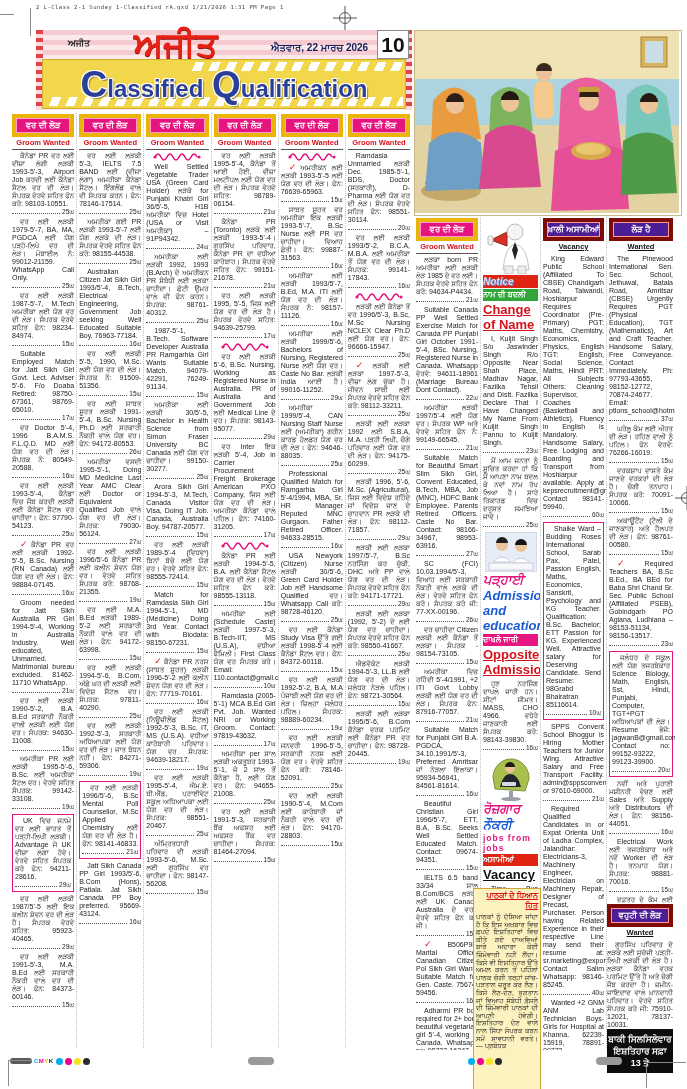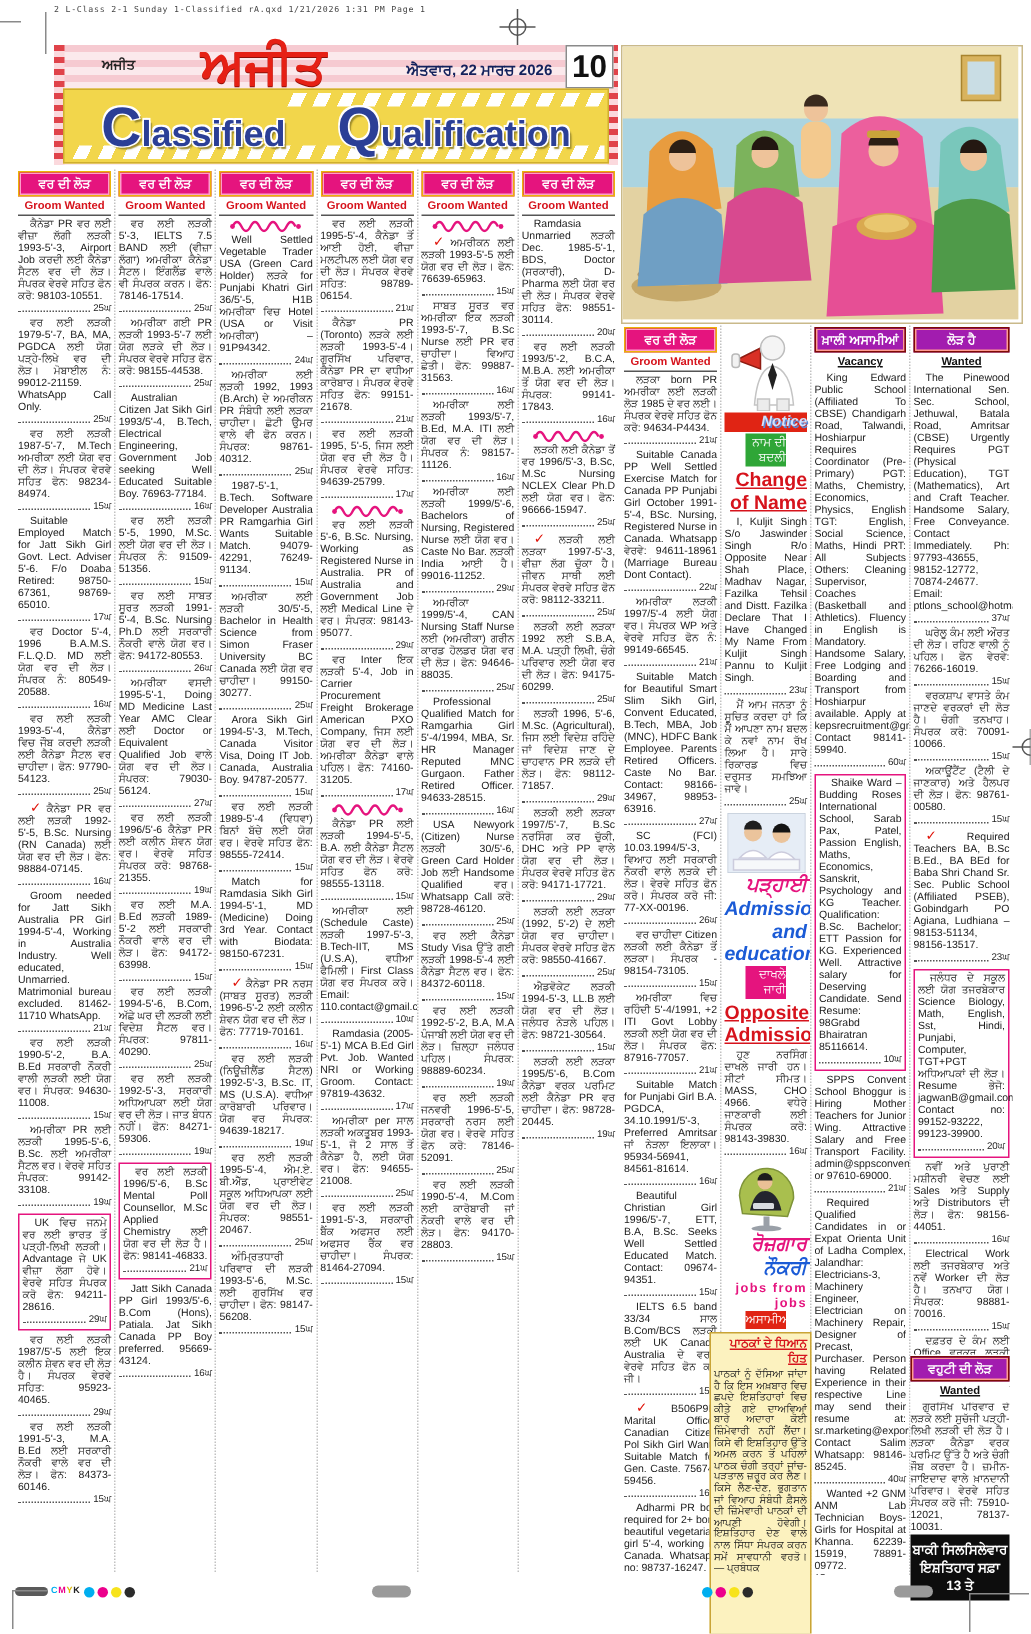--- a/index.html
+++ b/index.html
@@ -21,52 +21,52 @@
     border:1px solid #8a8a8a;font-size:21px;font-weight:bold;color:#111;text-align:center;line-height:27px;}
   .banner{position:absolute;left:6px;right:6px;top:29px;height:48px;background:#f2d64b;
     border:1px solid #cfae2e;}
   .stripe-row{position:absolute;height:9px;
     background:repeating-linear-gradient(115deg,rgba(255,255,255,0) 0 7px,#fff 7px 15px);}
   .sr-top{top:2px;left:40%;right:2px;}
   .sr-bot{bottom:2px;left:2px;right:2px;}
   .banner-text{position:absolute;left:0;right:0;top:5px;text-align:center;color:#2b3f96;
     font-weight:bold;font-size:24px;line-height:40px;
     text-shadow:-1px -1px 0 #fff,1px -1px 0 #fff,-1px 1px 0 #fff,1px 1px 0 #fff,2px 2px 1px #9c8a2a;}
-  .bword{display:inline-block;margin:0 14px;}
+  .bword{display:inline-block;margin:0 1px;}
   .bword::first-letter{font-size:37px;}
   
   .painting{position:absolute;left:414px;top:30px;width:266px;height:184px;border:1px solid #c9b98a;}
   
   .cols-left{position:absolute;left:10px;top:113px;width:402px;height:935px;display:flex;}
   .cols-right{position:absolute;left:414px;top:217px;width:266px;height:833px;display:flex;}
   .col{flex:1 1 0;min-width:0;overflow:hidden;padding:0 2px;}
   .col+.col{border-left:1px dotted #c2c2c2;}
   .cw64{flex:0 0 62px;} .cw58{flex:0 0 55px;} .cw62{flex:0 0 61px;} .cw66{flex:0 0 64px;}
   .col-header{margin:1px 0 2px;}
-  .ch-box{background:#e5147e;border:1px solid #eab308;box-shadow:inset 0 0 0 1px #ff9ccb;
+  .ch-box{background:#e5147e;border:4px solid #eab308;box-shadow:inset 0 0 0 1px #ff9ccb;
     color:#fff;font-weight:bold;font-size:8.5px;text-align:center;padding:2px 0;}
-  .ch-box.red{background:#a21caf;border-color:#7e0c05;box-shadow:inset 0 0 0 1px #ff9a90;}
+  .ch-box.red{background:#4c1d95;border-color:#7e0c05;box-shadow:inset 0 0 0 1px #ff9a90;}
   .ch-en{color:#d6131c;font-weight:bold;font-size:7.5px;text-align:center;
     border-bottom:1px solid #555;padding:1px 0 2px;}
   .ch-en.black{color:#111;border-bottom:none;text-decoration:underline;}
   .ad{font-size:7px;line-height:8px;text-align:justify;color:#1a1a1a;margin-bottom:2px;}
   .ad .body{text-indent:8px;}
   .ad.boxed{border:1.5px solid #e5147e;padding:2px;margin:3px 0;}
   .tail{display:flex;align-items:flex-end;height:8px;}
   .tail .dots{flex:1;border-bottom:1.5px dotted #555;margin:0 2px 2px 0;}
   .tail .code{font-size:6.5px;color:#222;white-space:nowrap;}
   .check{color:#e0140a;font-weight:bold;font-size:9px;margin-right:1px;}
   .orn{display:block;margin:2px auto;}
   
-  .clip{margin:3px 0;text-align:right;}
+  .clip{margin:3px 0;text-align:left;}
   .clip svg{display:block;margin:0 auto;}
   .clip-top{font-size:13px;font-weight:bold;font-style:italic;}
   .clip-top .m{color:#e5147e;} .clip-top .b{color:#1b5bd6;}
   .clip-mid{font-size:8.5px;font-weight:bold;color:#e5147e;letter-spacing:1px;}
-  .clip-banner{color:#fff;font-size:8px;font-weight:normal;padding:1px 0;margin:1px 14px;}
+  .clip-banner{color:#fff;font-size:8px;font-weight:bold;padding:1px 0;margin:1px 0;}
   .bn-mag{background:#e5147e;} .bn-green{background:#2fa637;} .bn-red{background:#e02414;}
   .clip-sub{font-weight:bold;font-size:13px;text-decoration:underline;color:#d6131c;}
   .clip-sub.black{color:#111;}
   .notice-word{background:#e02414;color:#cfe3ff;font-weight:bold;font-style:italic;
     font-size:10px;padding:1px 0;margin:1px 0;text-shadow:1px 1px 0 #5b88d6;}
   
   .ynotice{position:absolute;left:473px;top:888px;width:62px;height:196px;overflow:hidden;
     background:#fcf2bf;border:1px solid #c9a437;padding:2px;}
   .ynotice .yt{color:#d6131c;font-weight:bold;font-size:8px;text-align:right;
     text-decoration:underline;margin-bottom:2px;}

